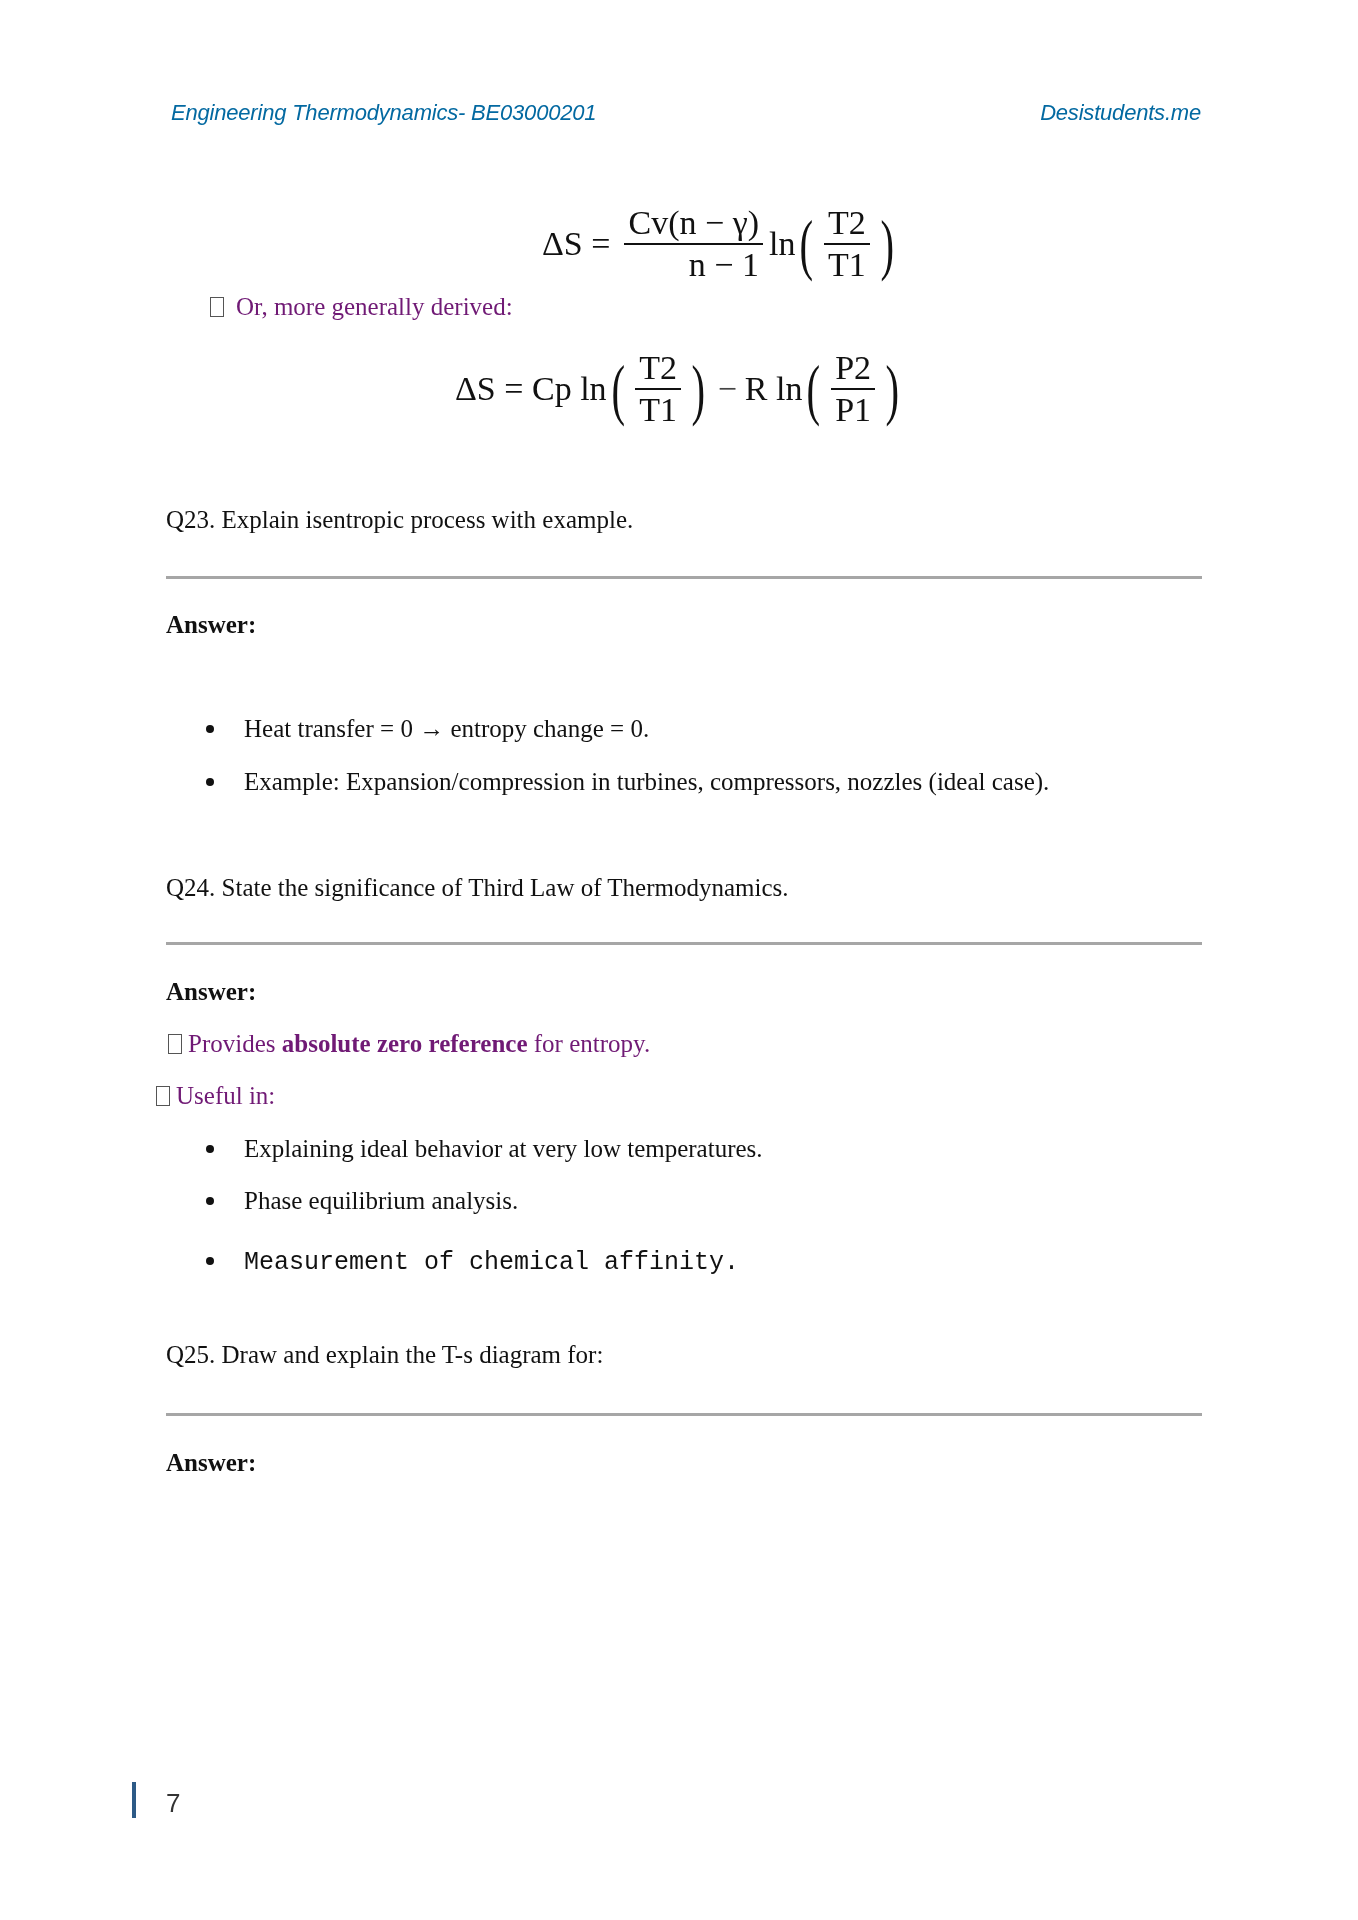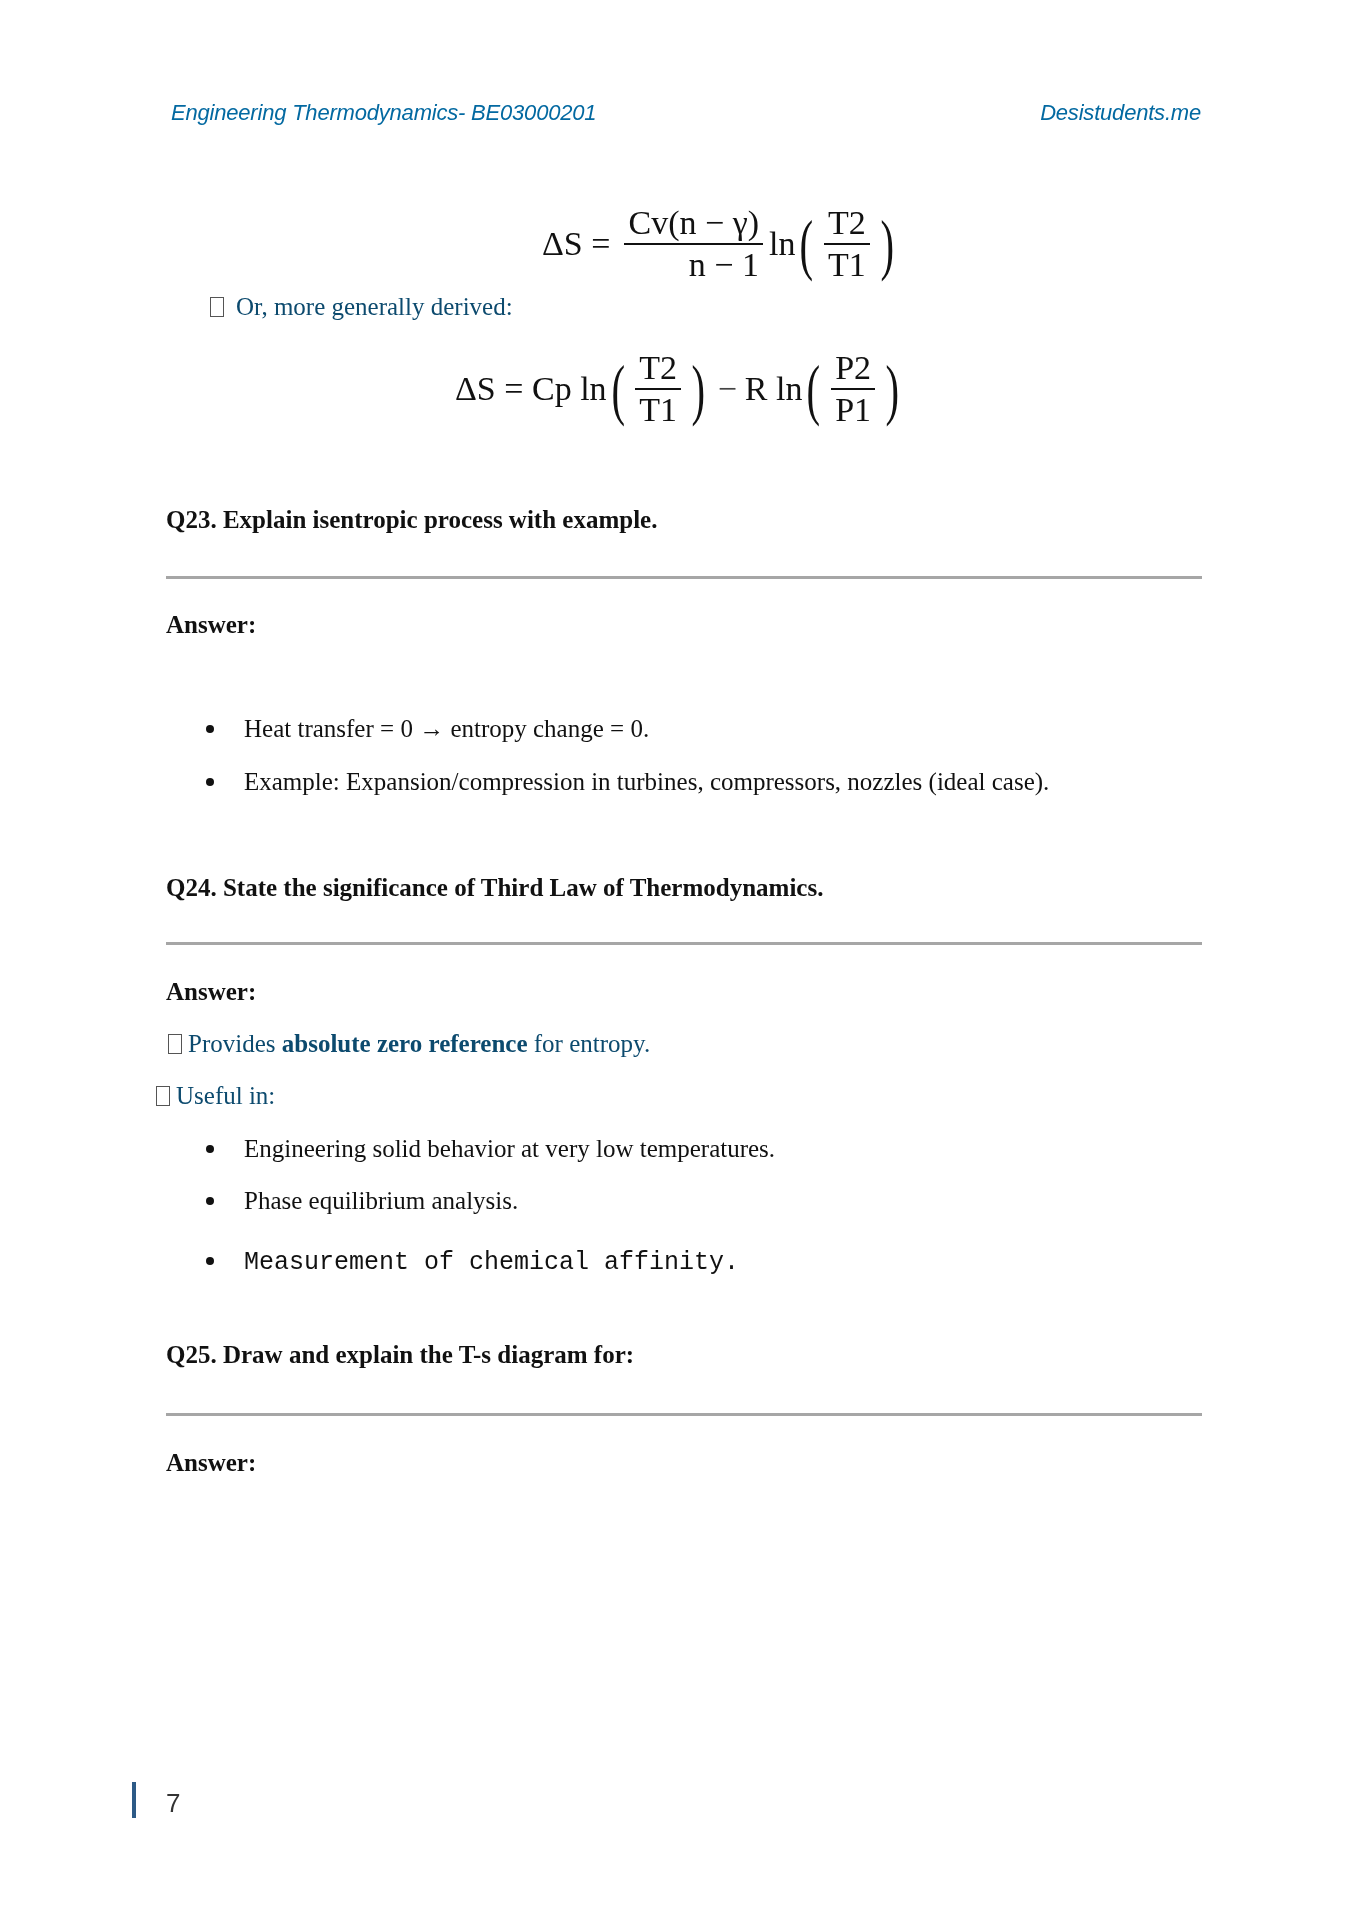--- a/index.html
+++ b/index.html
@@ -1,24 +1,24 @@
 <!DOCTYPE html>
 <html><head>
   <meta charset="utf-8">
   <style>
     html, body { margin: 0; padding: 0; background: #ffffff; }
     body { width: 1358px; height: 1920px; position: relative; overflow: hidden; color: #111; }
     .page { position: absolute; left: 0; top: 0; width: 1358px; height: 1920px; }
     .hdr { position: absolute; top: 100px; font-family: "Liberation Sans", sans-serif; font-style: italic; font-size: 22px; color: #0369a1; letter-spacing: -0.2px; }
     .hdr-left { left: 171px; }
     .hdr-right { right: 157px; }
-    .body-text { font-family: "Liberation Serif", serif; font-size: 25px; color: #0c4a6e; }
+    .body-text { font-family: "Liberation Serif", serif; font-size: 25px; color: #701a75; }
     .abs { position: absolute; }
     .sqbox { display: inline-block; width: 12px; height: 18px; border: 1px solid #555; vertical-align: -2px; margin-right: 12px; }
-    .q { font-family: "Liberation Serif", serif; font-weight: bold; font-size: 25px; left: 166px; }
+    .q { font-family: "Liberation Serif", serif; font-weight: normal; font-size: 25px; left: 166px; }
     .ans { font-family: "Liberation Serif", serif; font-weight: bold; font-size: 25px; left: 166px; }
     .rule { position: absolute; left: 166px; width: 1036px; height: 3px; background: #a6a6a6; }
     .bul { position: absolute; left: 206px; font-family: "Liberation Serif", serif; font-size: 25px; }
     .bul .dot { display: inline-block; width: 8px; height: 8px; border-radius: 50%; background: #111; margin-right: 30px; vertical-align: 4px; }
     .math { font-family: "Liberation Serif", serif; font-size: 34px; color: #111; display: flex; align-items: center; }
     .frac { display: inline-flex; flex-direction: column; align-items: center; margin: 0 6px; }
     .frac .num { padding: 0 4px 2px; border-bottom: 2px solid #111; line-height: 1.05; }
     .frac .den { padding: 2px 4px 0; line-height: 1.05; }
     .paren { font-size: 68px; font-weight: 100; transform: scaleX(0.6); line-height: 1; display: inline-block; }
     .minus { color: #444; margin: 0 8px; }
@@ -78,21 +78,21 @@
 
   <div class="abs q" style="top:874px;">Q24. State the significance of Third Law of Thermodynamics.</div>
   <div class="rule" style="top:942px;"></div>
   <div class="abs ans" style="top:978px;">Answer:</div>
   <div class="abs body-text" style="left:168px; top:1030px;">
     <span class="sqbox" style="margin-right:6px;"></span><span>Provides </span><b>absolute zero reference</b><span> for entropy.</span>
   </div>
   <div class="abs body-text" style="left:156px; top:1082px;">
     <span class="sqbox" style="margin-right:6px;"></span><span>Useful in:</span>
   </div>
-  <div class="bul" style="top:1135px;"><span class="dot"></span><span>Engineering solid behavior at very low temperatures.</span></div>
+  <div class="bul" style="top:1135px;"><span class="dot"></span><span>Explaining ideal behavior at very low temperatures.</span></div>
   <div class="bul" style="top:1187px;"><span class="dot"></span><span>Phase equilibrium analysis.</span></div>
   <div class="bul" style="top:1248px;font-family:Liberation Mono, monospace;"><span class="dot"></span><span>Measurement of chemical affinity.</span></div>
 
   <div class="abs q" style="top:1341px;">Q25. Draw and explain the T-s diagram for:</div>
   <div class="rule" style="top:1413px;"></div>
   <div class="abs ans" style="top:1449px;">Answer:</div>
 
   <div class="pagebar"></div>
   <div class="pagenum">7</div>
 

